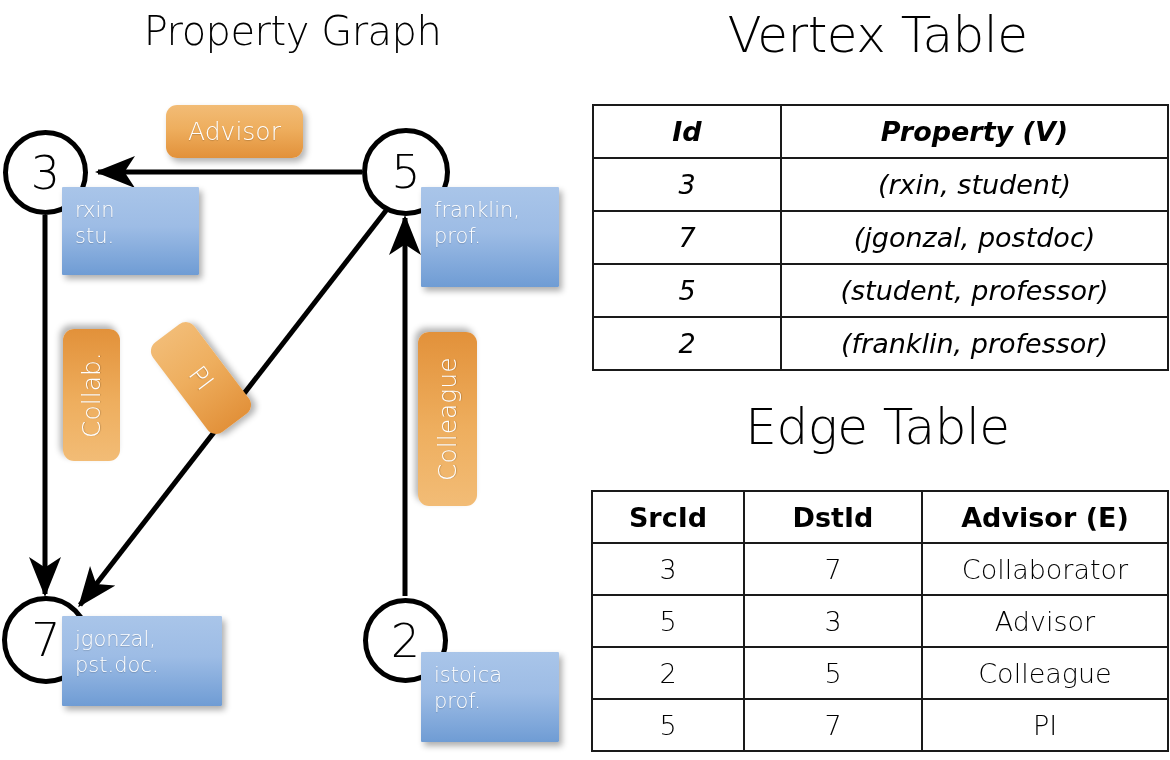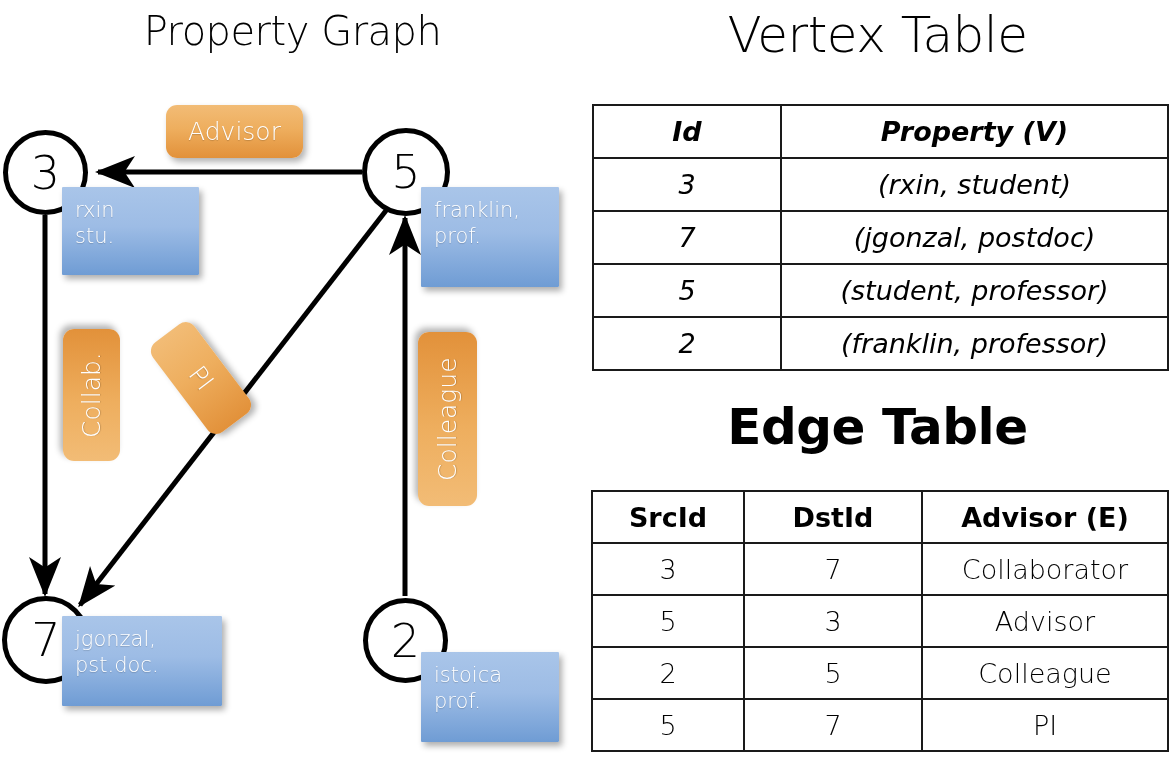--- a/index.html
+++ b/index.html
@@ -12,21 +12,21 @@
   .title{
     position:absolute;
     font-family:"DejaVu Sans", sans-serif;
     font-weight:300;
     color:#000;
     white-space:nowrap;
     letter-spacing:-0.5px;
   }
   #graph-title{left:0;top:8px;width:585px;text-align:center;font-size:40px;}
   #vertex-title{left:585px;top:6px;width:585px;text-align:center;font-size:50px;}
-  #edge-title{left:585px;top:398px;width:585px;text-align:center;font-size:50px;font-weight:bold;}
+  #edge-title{left:585px;top:398px;width:585px;text-align:center;font-size:50px;}
 
   
   #graph-area{left:0;top:0;width:585px;height:760px;}
   #graph-svg{position:absolute;left:0;top:0;width:585px;height:760px;}
 
   .node-circle{
     position:absolute;border:5px solid #000;border-radius:50%;
     background:#fff;box-sizing:border-box;
     display:flex;align-items:center;justify-content:center;
     font-family:"DejaVu Sans", sans-serif;font-weight:300;font-size:46px;color:#000;

